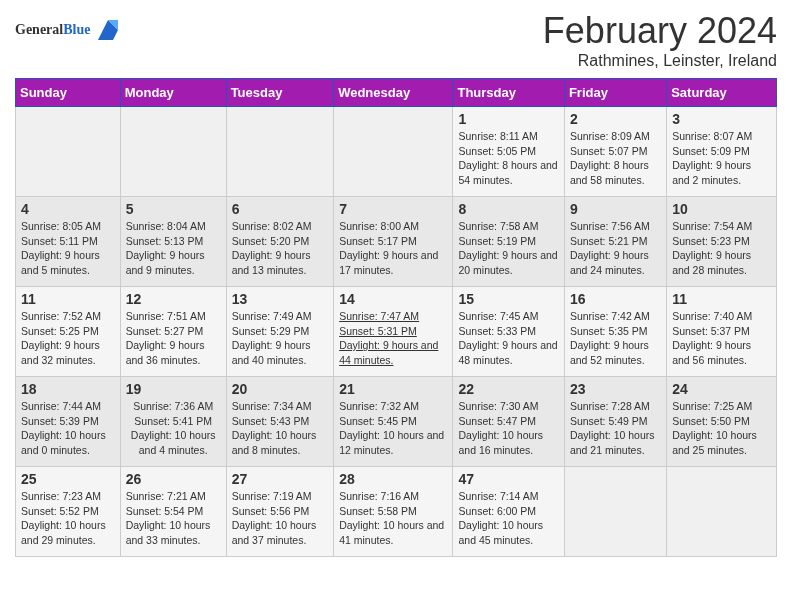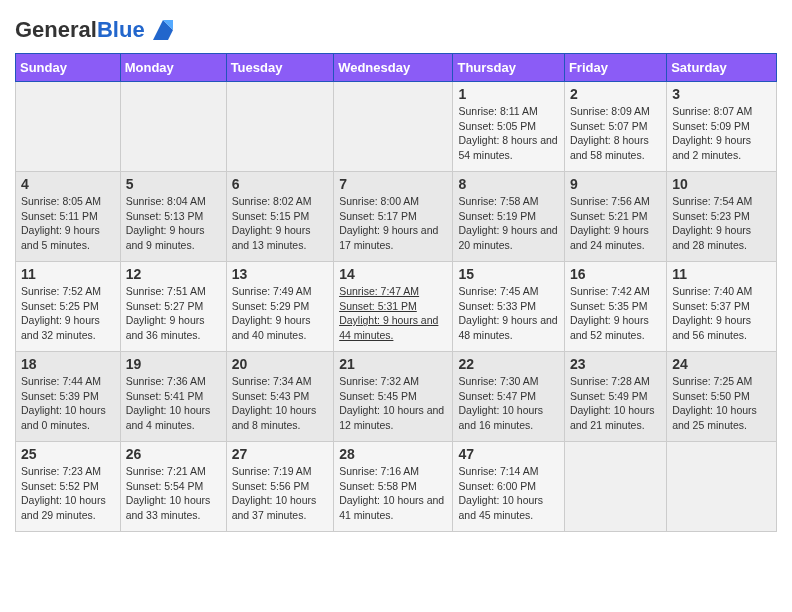--- a/index.html
+++ b/index.html
@@ -15,23 +15,24 @@
       justify-content: space-between;
       align-items: flex-start;
       margin-bottom: 8px;
     }
     .logo {
       display: flex;
       align-items: center;
       margin-top: 5px;
     }
     .logo-text {
-      font-size: 22px;
+      font-size: 14px;
       font-weight: bold;
       line-height: 1.1;
+      font-family: Liberation Serif, serif;
     }
     .logo-general { color: #333; }
     .logo-blue { color: #2266cc; }
     .logo-icon {
       width: 30px;
       height: 30px;
       margin-left: 3px;
     }
     .title-section {
       text-align: right;
@@ -44,21 +45,21 @@
     .subtitle {
       font-size: 16px;
       color: #333;
     }
     table {
       width: 100%;
       border-collapse: collapse;
       font-size: 11px;
     }
     thead tr {
-      background-color: #8b5cf6;
+      background-color: #a21caf;
       color: #fff;
     }
     thead th {
       padding: 6px 4px;
       text-align: left;
       font-size: 13px;
       font-weight: bold;
       border: 1px solid #2255bb;
     }
     tbody tr {
@@ -102,20 +103,22 @@
       <div class="logo-text">
         <span class="logo-general">General</span><span class="logo-blue">Blue</span>
       </div>
     </div>
     <svg class="logo-icon" viewBox="0 0 30 30">
       <polygon points="5,25 15,5 25,15 20,25" fill="#2266cc"></polygon>
       <polygon points="15,5 25,5 25,15" fill="#55aaff"></polygon>
     </svg>
   </div>
   <div class="title-section">
+    <div class="main-title">February 2024</div>
+    <div class="subtitle">Rathmines, Leinster, Ireland</div>
   </div>
 </div>
 
 <table>
   <thead>
     <tr>
     <th>Sunday</th>
         <th>Monday</th>
         <th>Tuesday</th>
         <th>Wednesday</th>
@@ -158,21 +161,21 @@
         </td>
         <td>
           <span class="day-num">5</span>
           <div class="day-info" style="white-space: pre-line;">Sunrise: 8:04 AM
 Sunset: 5:13 PM
 Daylight: 9 hours and 9 minutes.</div>
         </td>
         <td>
           <span class="day-num">6</span>
           <div class="day-info" style="white-space: pre-line;">Sunrise: 8:02 AM
-Sunset: 5:15 PM
+Sunset: 5:20 PM
 Daylight: 9 hours and 13 minutes.</div>
         </td>
         <td>
           <span class="day-num">7</span>
           <div class="day-info" style="white-space: pre-line;">Sunrise: 8:00 AM
 Sunset: 5:17 PM
 Daylight: 9 hours and 17 minutes.</div>
         </td>
         <td>
           <span class="day-num">8</span>
@@ -239,21 +242,21 @@
       </tr>
       <tr>
         <td>
           <span class="day-num">18</span>
           <div class="day-info" style="white-space: pre-line;">Sunrise: 7:44 AM
 Sunset: 5:39 PM
 Daylight: 10 hours and 0 minutes.</div>
         </td>
         <td>
           <span class="day-num">19</span>
-          <div class="day-info" style="white-space: pre-line;">Sunrise: 7:36 AM
+          <div class="day-info" style="white-space: pre-line; text-align: center;">Sunrise: 7:36 AM
 Sunset: 5:41 PM
 Daylight: 10 hours and 4 minutes.</div>
         </td>
         <td>
           <span class="day-num">20</span>
           <div class="day-info" style="white-space: pre-line;">Sunrise: 7:34 AM
 Sunset: 5:43 PM
 Daylight: 10 hours and 8 minutes.</div>
         </td>
         <td>

